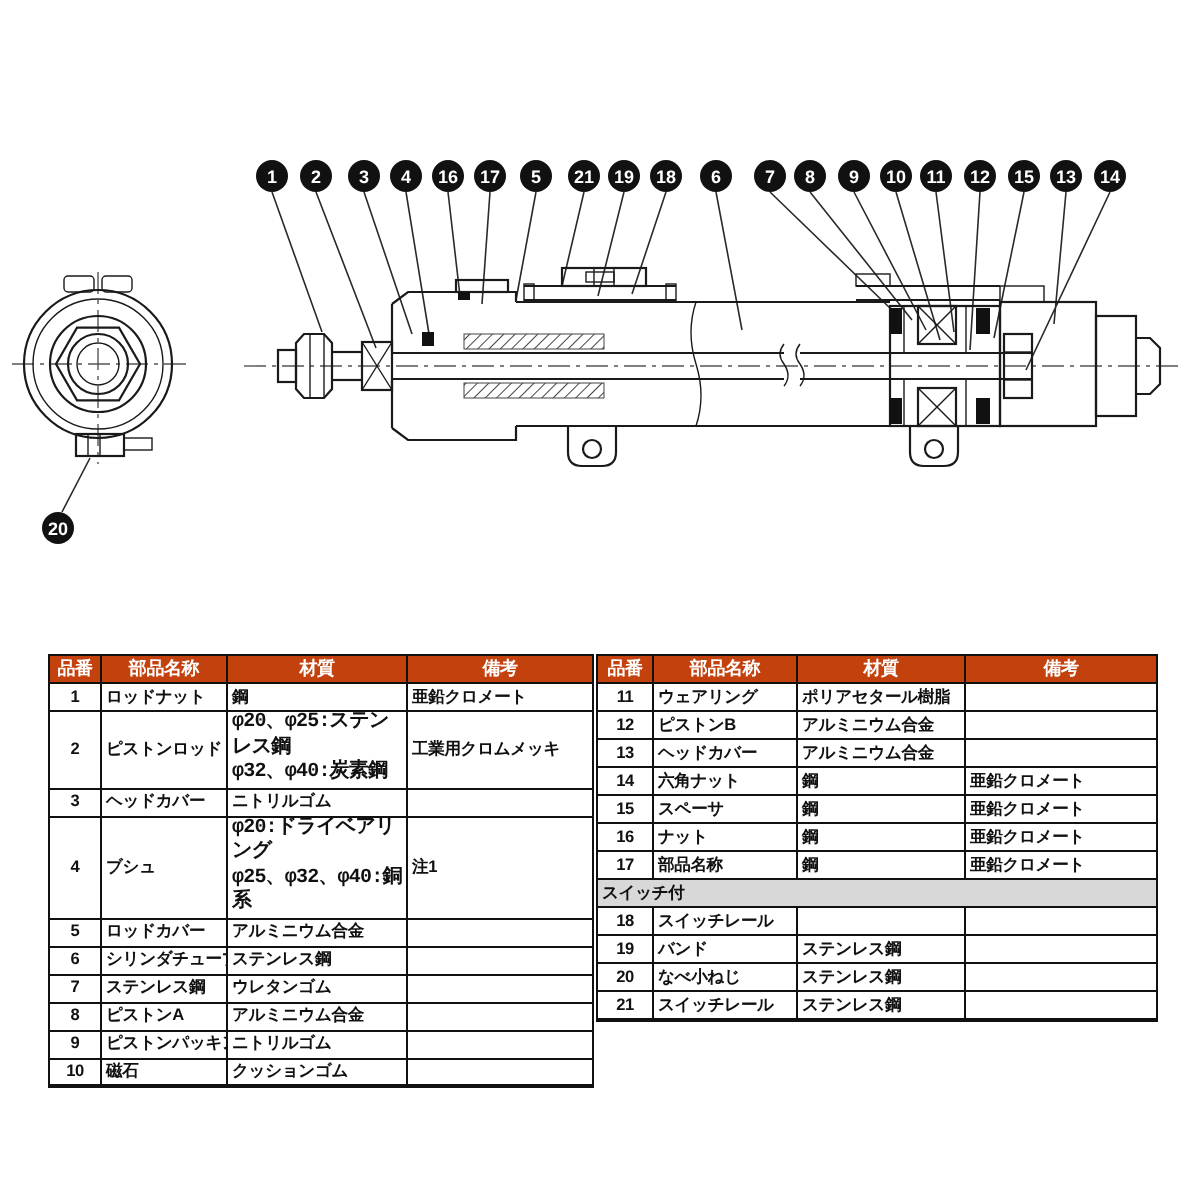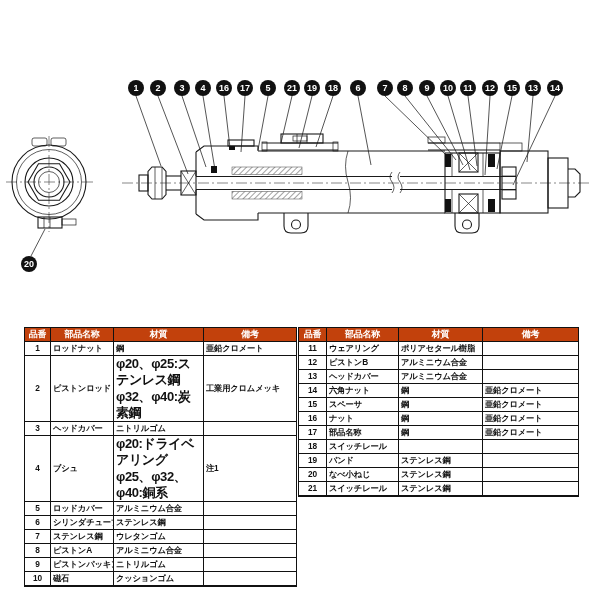--- a/index.html
+++ b/index.html
@@ -22,21 +22,21 @@
   
   table.parts{position:absolute;border-collapse:collapse;table-layout:fixed;
               border:1.5px solid #111;border-bottom:2px solid #111;
               font-weight:bold;color:#111;}
   .parts td,.parts th{border:1px solid #111;height:14px;box-sizing:border-box;
               padding:0 2px;overflow:hidden;white-space:nowrap;vertical-align:middle;
               font-size:8.3px;letter-spacing:-0.2px;line-height:1.1;}
   .parts th{background:#c2410c;color:#fff;text-align:center;font-size:9px;}
   .parts th + th{border-left:1.5px solid #fff;}
   .parts .num{text-align:center;padding:0;}
-  .parts .ml{white-space:pre-line;font-size:13px;letter-spacing:-0.4px;line-height:1.25;}
+  .parts .ml{white-space:pre-line;font-size:10px;letter-spacing:-0.4px;line-height:1.25;font-family:Liberation Mono, monospace;}
   .parts tr.dbl td{height:28px;}
   .parts tr.sw td{background:#d8d8d8;border-left:1.5px solid #111;}
   #table-left{left:24px;top:327px;width:272px;}
   #table-right{left:298px;top:327px;width:280px;}
 </style>
 </head>
 <body>
 
 <div id="page">
 
@@ -386,20 +386,23 @@
           <td>ナット</td>
           <td>鋼</td>
           <td>亜鉛クロメート</td>
         </tr>
     <tr>
           <td class="num">17</td>
           <td>部品名称</td>
           <td>鋼</td>
           <td>亜鉛クロメート</td>
         </tr>
+    <tr class="sw">
+          <td colspan="4">スイッチ付</td>
+        </tr>
     <tr>
           <td class="num">18</td>
           <td>スイッチレール</td>
           <td></td>
           <td></td>
         </tr>
     <tr>
           <td class="num">19</td>
           <td>バンド</td>
           <td>ステンレス鋼</td>

